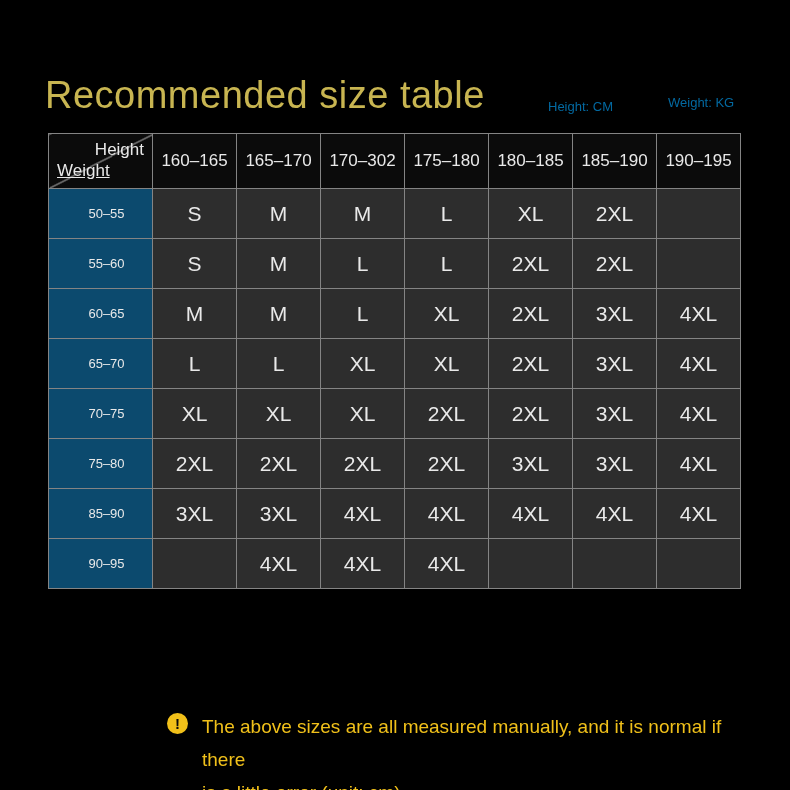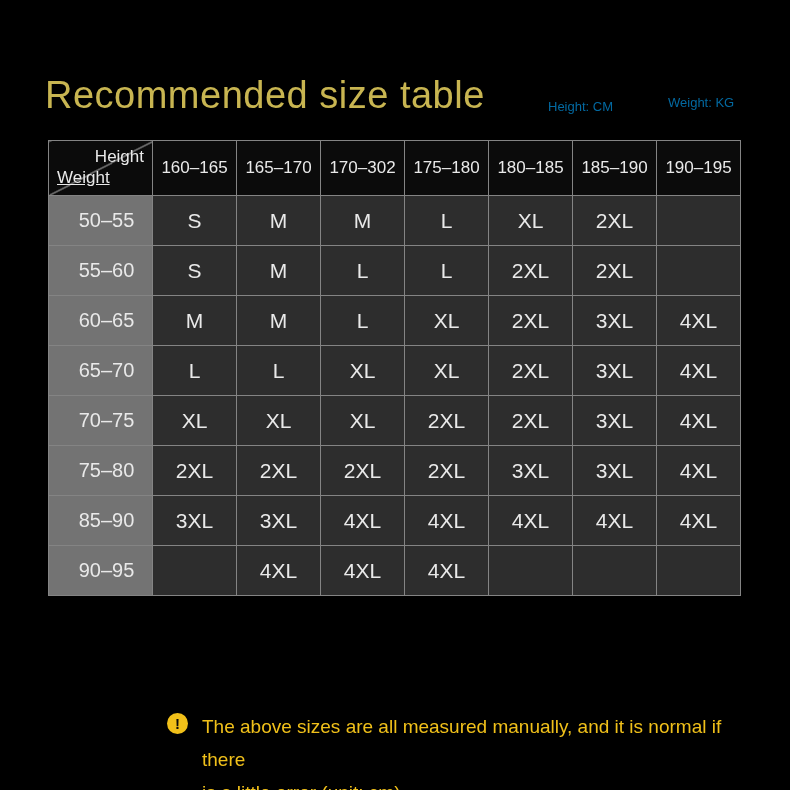--- a/index.html
+++ b/index.html
@@ -25,21 +25,21 @@
     position: absolute;
     font-size: 13px;
     color: #0369a1;
     white-space: nowrap;
   }
   .unit-height { left: 548px; top: 99px; }
   .unit-weight { left: 668px; top: 95px; }
 
   table.size-table {
     position: absolute;
-    left: 48px; top: 140px;
+    left: 48px; top: 133px;
     width: 692px;
     border-collapse: collapse;
     table-layout: fixed;
   }
   .size-table col.col-weight { width: 104px; }
   .size-table col.col-size { width: 84px; }
   .size-table th, .size-table td {
     border: 1px solid #848484;
     text-align: center;
     vertical-align: middle;
@@ -52,21 +52,21 @@
   .corner-cell {
     background-color: #0b0b0b;
     background-image: linear-gradient(to bottom right,
       transparent 49.3%, #848484 49.3%, #848484 50.7%, transparent 50.7%);
     position: relative;
   }
   .corner-top    { position: absolute; top: 6px;  right: 8px; font-size: 17px; color: #e9e9e9; }
   .corner-bottom { position: absolute; bottom: 7px; left: 8px; font-size: 17px; color: #e9e9e9; text-decoration: underline; }
 
   .h-cell { background: #0b0b0b; font-size: 17px; }
-  .w-cell { background: #737373; font-size: 20px; padding-left: 12px; }
+  .w-cell { background: #0c4a6e; font-size: 13px; padding-left: 12px; }
   .size-cell { background: #2d2d2d; font-size: 21px; }
 
   .note {
     position: absolute;
     left: 167px; top: 710px;
     display: flex;
     align-items: flex-start;
   }
   .note-icon {
     width: 21px; height: 21px;

